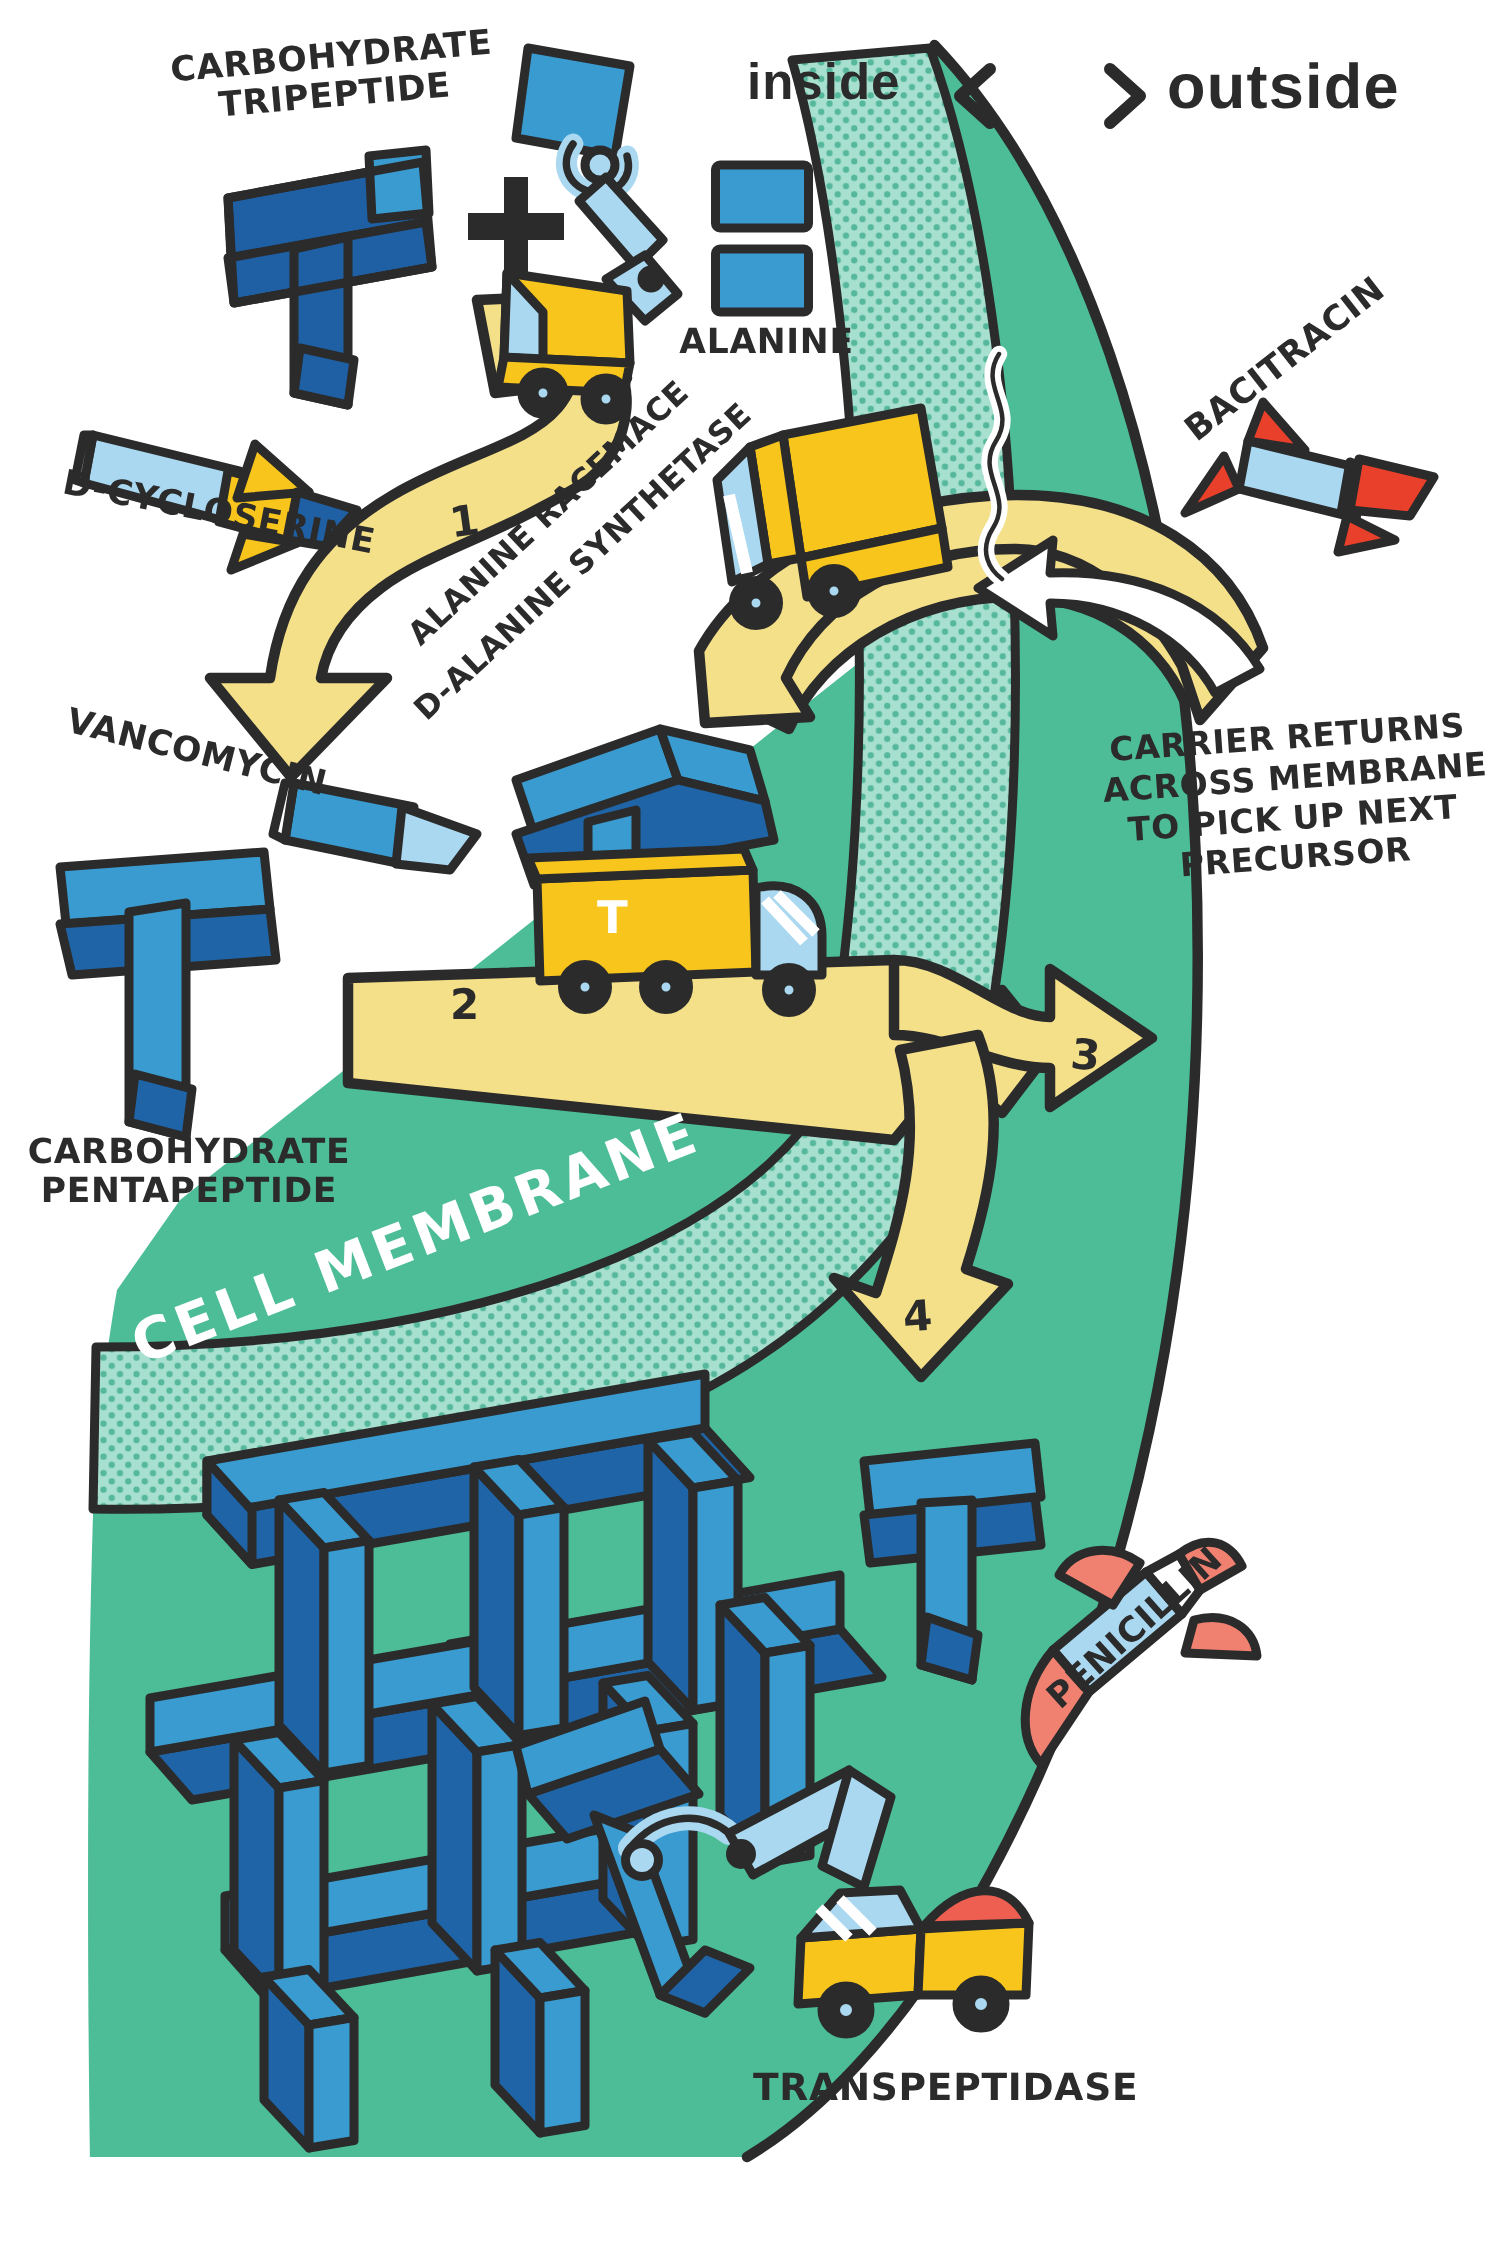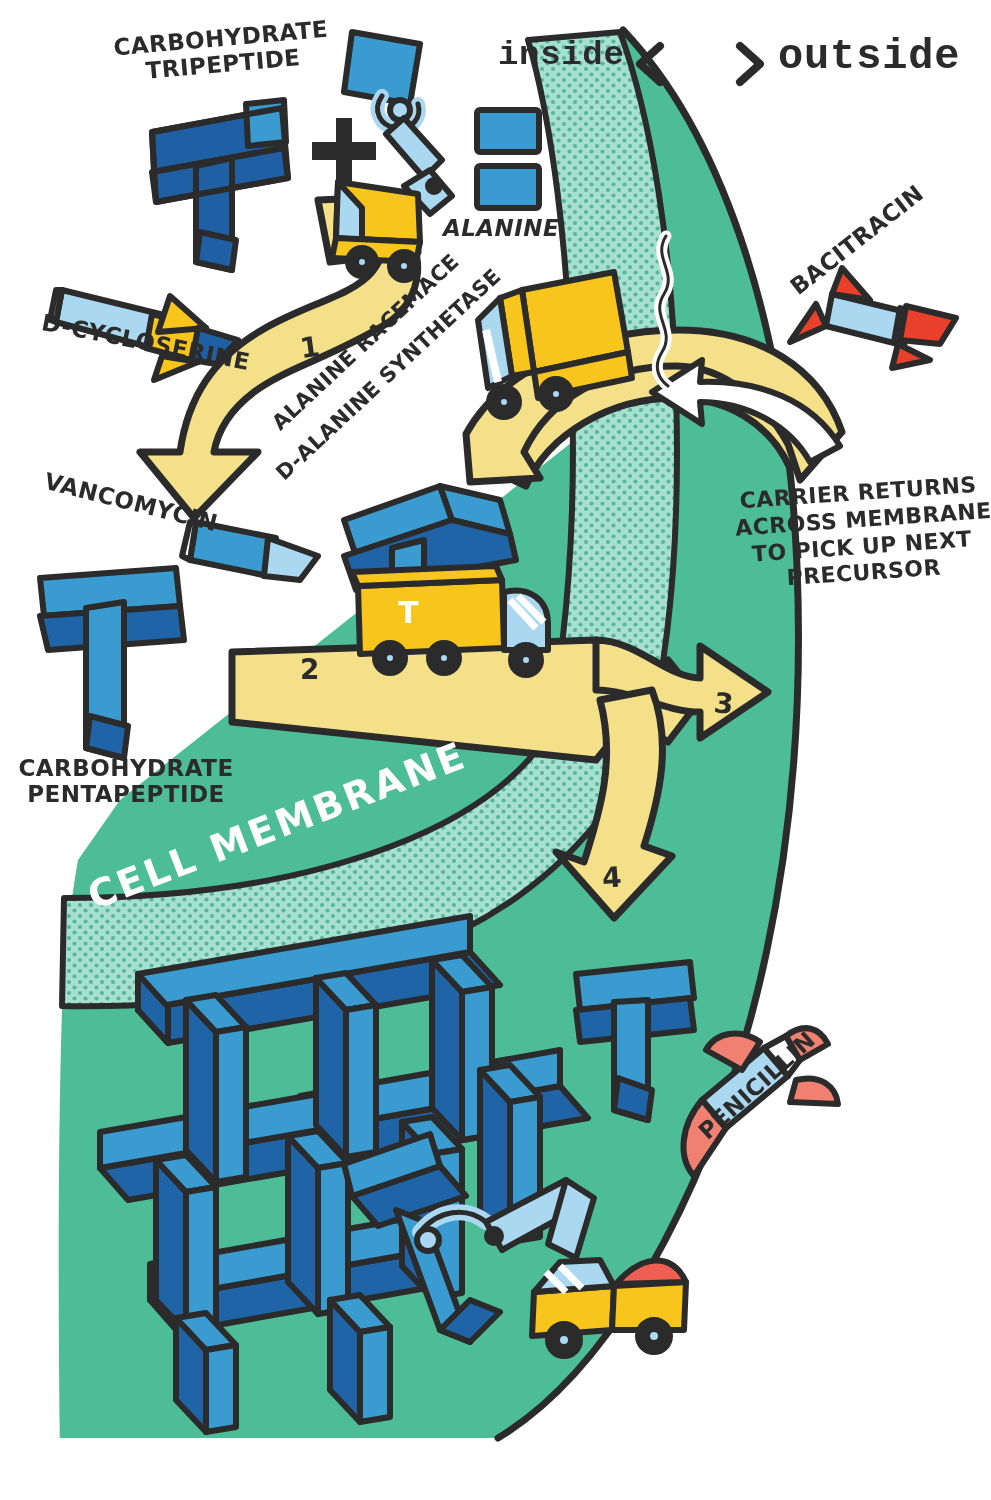--- a/index.html
+++ b/index.html
@@ -2,21 +2,21 @@
 <html><head>
 <meta charset="utf-8">
 <style>
   html,body{margin:0;padding:0;background:#ffffff;}
   body{width:991px;height:1500px;overflow:hidden;font-family:"DejaVu Sans",sans-serif;}
   #stage{position:relative;width:991px;height:1500px;background:#fff;}
   svg.layer{position:absolute;left:0;top:0;width:991px;height:1500px;}
   .lbl{position:absolute;color:#2b2b2b;font-family:"DejaVu Sans",sans-serif;font-weight:700;
        letter-spacing:.02em;white-space:pre;line-height:1.12;pointer-events:none;}
   .lbl.center{text-align:center;}
-  .lc{font-family:Liberation Mono, monospace;font-weight:700;text-transform:none;}
+  .lc{font-family:Liberation Sans, sans-serif;font-weight:700;text-transform:none;}
   .white{color:#ffffff;}
 </style>
 </head>
 <body>
 
 <div id="stage">
 
   <svg class="layer" viewBox="0 0 991 1500">
     <defs>
       <pattern id="dots" width="11" height="11" patternUnits="userSpaceOnUse">
@@ -303,21 +303,21 @@
         <path d="M702 1100 C680 1126 678 1158 694 1176 L726 1128 Z" fill="#f08070"></path>
         <path d="M760 1042 C740 1028 716 1032 706 1050 L742 1070 Z" fill="#f08070"></path>
         <path d="M796 1080 C820 1074 836 1086 838 1104 L790 1102 Z" fill="#f08070"></path>
       </g>
     </g>
   </svg>
 
   <div class="lbl center" style="left:112px;top:26px;width:220px;font-size:23px;transform:rotate(-5deg);">CARBOHYDRATE
 TRIPEPTIDE</div>
 
-  <div class="lbl center" style="left:436px;top:216px;width:130px;font-size:23px;font-style:italic;">ALANINE</div>
+  <div class="lbl center" style="left:446px;top:216px;width:130px;font-size:23px;">ALANINE</div>
 
   <div class="lbl lc" style="left:498px;top:36px;font-size:34px;text-transform:lowercase;">inside</div>
 
   <div class="lbl lc" style="left:778px;top:34px;font-size:42px;text-transform:lowercase;">outside</div>
 
   <svg class="layer" viewBox="0 0 991 1500">
     <g fill="none" stroke="#2b2b2b" stroke-width="8" stroke-linecap="round" stroke-linejoin="round">
       <polyline points="660,46 640,64 660,82"></polyline>
       <polyline points="740,46 760,64 740,82"></polyline>
     </g>
@@ -336,20 +336,21 @@
 
   <div class="lbl" style="left:786px;top:280px;font-size:23px;transform:rotate(-38deg);transform-origin:left top;">BACITRACIN</div>
 
   <div class="lbl center" style="left:736px;top:480px;width:250px;font-size:22px;line-height:1.22;transform:rotate(-4deg);">CARRIER RETURNS
 ACROSS MEMBRANE
 TO PICK UP NEXT
 PRECURSOR</div>
 
   <div class="lbl" style="left:694px;top:1126px;font-size:23px;transform:rotate(-42deg);transform-origin:left top;">PENICILLIN</div>
 
+  <div class="lbl" style="left:502px;top:1378px;font-size:25px;">TRANSPEPTIDASE</div>
 
   <div class="lbl white" style="left:82px;top:878px;font-size:38px;letter-spacing:.08em;
               transform:rotate(-21deg);transform-origin:left top;">CELL MEMBRANE</div>
 
   <div class="lbl" style="left:300px;top:332px;font-size:28px;transform:rotate(-8deg);">1</div>
   <div class="lbl" style="left:300px;top:654px;font-size:28px;">2</div>
   <div class="lbl" style="left:714px;top:688px;font-size:28px;transform:rotate(6deg);">3</div>
   <div class="lbl" style="left:602px;top:862px;font-size:28px;transform:rotate(-4deg);">4</div>
 
   <div class="lbl white" style="left:398px;top:596px;font-size:30px;">T</div>

